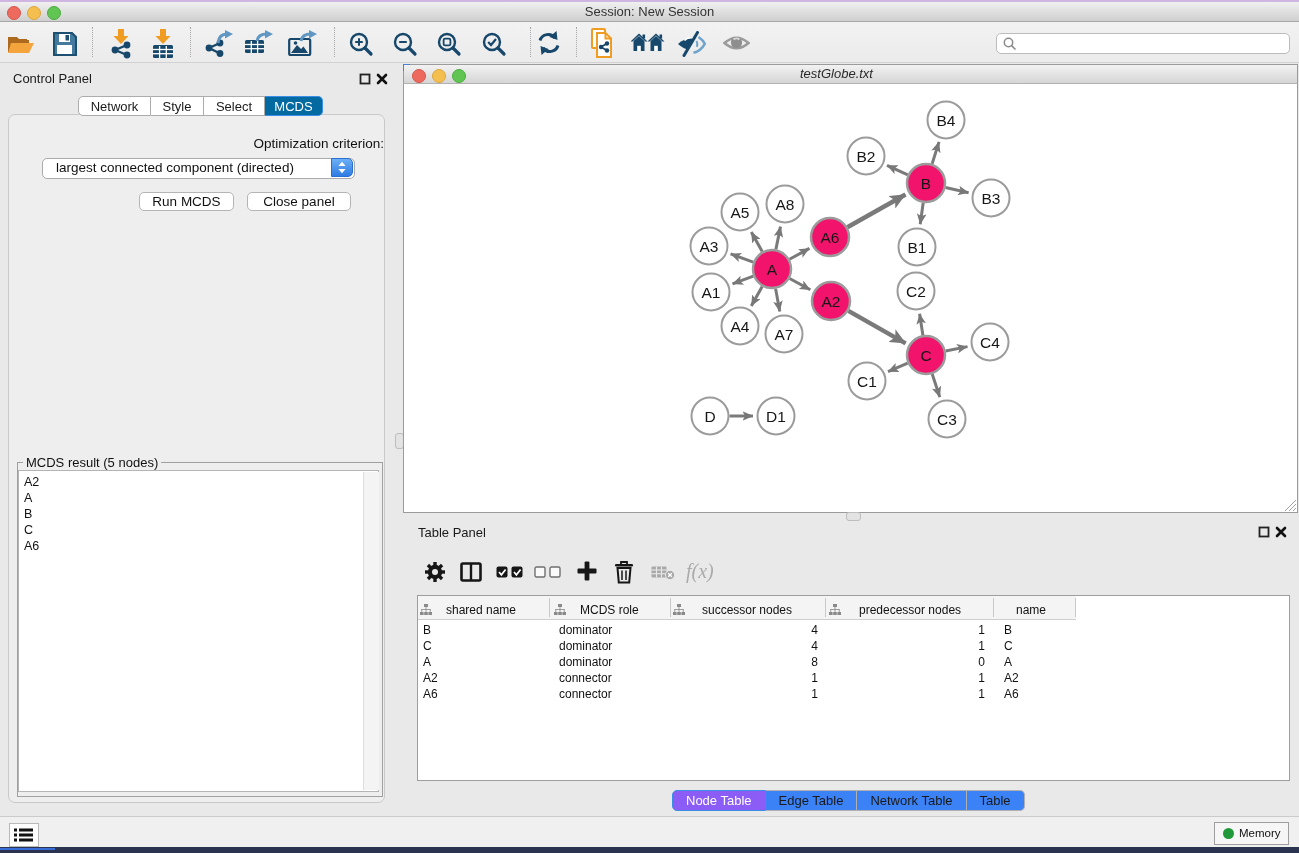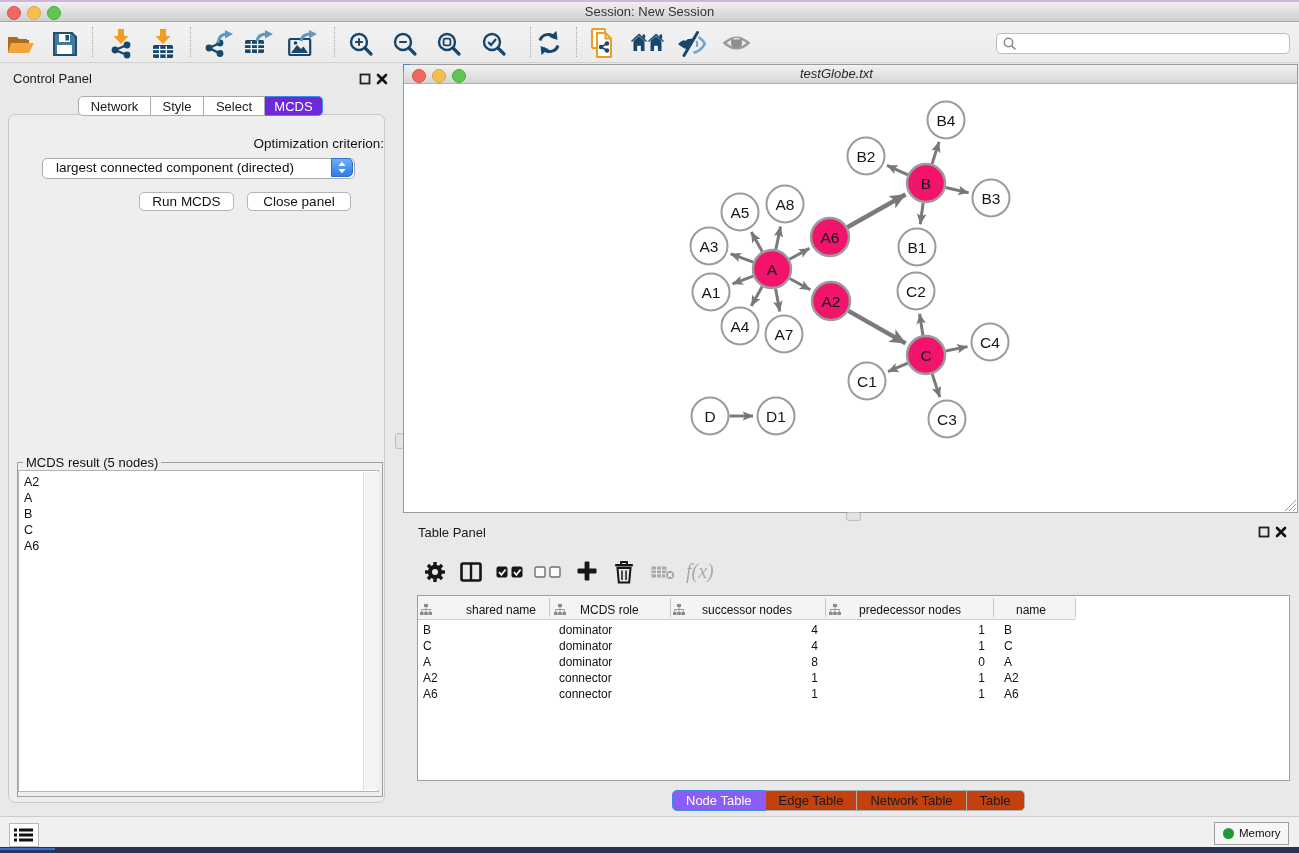--- a/index.html
+++ b/index.html
@@ -11,21 +11,21 @@
 #toolbar{left:0;top:22px;width:1299px;height:40px;background:linear-gradient(#f2f2f2,#ebebeb);border-bottom:1px solid #d2d2d2;}
 .sep{position:absolute;top:27px;height:30px;width:0;border-left:1.5px dotted #a8a8a8;}
 .ico{position:absolute;}
 #search{left:996px;top:33px;width:292px;height:19px;background:#fff;border:1.5px solid #bcbcbc;border-radius:5px;}
 
 #cpTitle{left:13px;top:71px;font-size:13px;color:#1a1a1a;}
 #cpPane{left:8px;top:114px;width:375px;height:687px;background:#eeeeee;border:1px solid #c9c9c9;border-radius:7px;}
 #tabs{left:78px;top:96px;height:22px;display:flex;font-size:13px;color:#1a1a1a;}
 #tabs span{background:#fff;border:1px solid #acacac;border-left:none;line-height:20px;height:20px;text-align:center;box-sizing:border-box;}
 #tabs span.first{border-left:1px solid #acacac;border-radius:5px 0 0 5px;}
-#tabs span.sel{background:#6d28d9;color:#fff;border-color:#3a8ee6;border-radius:0 5px 5px 0;}
+#tabs span.sel{background:#0369a1;color:#fff;border-color:#3a8ee6;border-radius:0 5px 5px 0;}
 #optlab{left:8px;top:136px;width:376px;text-align:right;font-size:13.5px;color:#111;}
 #dd{left:42px;top:158px;width:311px;height:19px;background:#fff;border:1px solid #ababab;border-radius:5px;}
 #ddtext{left:56px;top:160px;font-size:13.5px;color:#111;}
 #ddbtn{left:331px;top:158px;width:22px;height:19px;background:linear-gradient(#6cb0f5,#2f7ce4);border:1px solid #2d6fd0;border-radius:0 5px 5px 0;box-sizing:border-box;}
 .btn{position:absolute;height:19px;background:#fff;border:1px solid #b5b5b5;border-radius:5px;font-size:13.5px;color:#111;text-align:center;line-height:18px;box-sizing:border-box;margin-left:46px;}
 #grp{left:17px;top:462px;width:364px;height:333px;border:1px solid #a0a0a0;}
 #grplab{left:23px;top:455px;background:#eeeeee;padding:0 3px;font-size:13px;color:#111;}
 #mlist{left:18px;top:470px;padding-top:3px;width:361px;height:322px;background:#fff;border:1px solid #b4b4b4;box-sizing:border-box;}
 #mlist div{font-size:12.5px;color:#111;padding-left:5px;height:16px;line-height:16px;}
 #msb{left:363px;top:472px;width:15px;height:318px;background:#f4f4f4;border-left:1px solid #dedede;}
@@ -37,21 +37,21 @@
 #graphwrap{left:404px;top:85px;}
 
 #tpTitle{left:418px;top:525px;font-size:13px;color:#1a1a1a;}
 #tbox{left:417px;top:595px;width:873px;height:186px;background:#fff;border:1px solid #9e9e9e;box-sizing:border-box;}
 #thead{left:418px;top:596px;width:658px;height:24px;background:#f4f4f4;border-bottom:1px solid #cfcfcf;box-sizing:border-box;}
 .hsep{position:absolute;top:598px;height:19px;width:1px;background:#c9c9c9;}
 .hcell{position:absolute;top:603px;font-size:12px;color:#111;}
 .tcell{position:absolute;font-size:12px;color:#111;height:16px;line-height:16px;}
 .tnum{text-align:right;}
 #bttabs{left:672px;top:790px;height:21px;display:flex;font-size:13px;color:#1a1a1a;}
-#bttabs span{background:#c2410c;border:1px solid #b0b0b0;border-left:none;line-height:19px;padding:0 13px;height:19px;}
+#bttabs span{background:#3b82f6;border:1px solid #b0b0b0;border-left:none;line-height:19px;padding:0 13px;height:19px;}
 #bttabs span.sel{background:#8b5cf6;color:#fff;border:1px solid #3a8ee6;border-radius:5px 0 0 5px;}
 #bttabs span.last{border-radius:0 5px 5px 0;}
 
 #status{left:0;top:816px;width:1299px;height:31px;background:#f0f0f0;border-top:1px solid #cbcbcb;box-sizing:border-box;}
 #listbtn{left:9px;top:823px;width:28px;height:22px;background:#fdfdfd;border:1px solid #b9b9b9;}
 #membtn{left:1214px;top:822px;width:75px;height:23px;background:#f6f6f6;border:1px solid #9e9e9e;box-sizing:border-box;}
 #memdot{left:1223px;top:828px;width:11px;height:11px;border-radius:50%;background:#1f9939;}
 #memtxt{left:1239px;top:827px;font-size:11.5px;color:#111;}
 #desk{left:0;top:847px;width:1299px;height:6px;background:#2a3450;}
 .knob{position:absolute;background:#e3e3e3;border:1px solid #bdbdbd;border-radius:3px;}
@@ -448,21 +448,21 @@
     <g fill="#8a8a8a">
       <rect x="4" y="0" width="4" height="3"></rect>
       <rect x="0" y="8" width="3.6" height="3"></rect>
       <rect x="4.2" y="8" width="3.6" height="3"></rect>
       <rect x="8.4" y="8" width="3.6" height="3"></rect>
       <path d="M5.6,3 h0.8 v2 h-0.8 z"></path>
       <path d="M1.4,5 h9.2 v0.8 h-9.2 z"></path>
       <path d="M1.4,5 h0.8 v3 h-0.8 z M5.6,5 h0.8 v3 h-0.8 z M9.8,5 h0.8 v3 h-0.8 z"></path>
     </g>
   </svg>
-<div class="hcell" style="left:446px;margin-left:20px;">shared name</div>
+<div class="hcell" style="left:446px;">shared name</div>
 <div class="hcell" style="left:580px;">MCDS role</div>
 <div class="hcell" style="left:702px;">successor nodes</div>
 <div class="hcell" style="left:859px;">predecessor nodes</div>
 <div class="hcell" style="left:1016px;">name</div>
 <div class="tcell" style="left:423px;top:622px;">B</div>
 <div class="tcell" style="left:559px;top:622px;">dominator</div>
 <div class="tcell tnum" style="left:748px;top:622px;width:70px;">4</div>
 <div class="tcell tnum" style="left:915px;top:622px;width:70px;">1</div>
 <div class="tcell" style="left:1004px;top:622px;">B</div>
 <div class="tcell" style="left:423px;top:638px;">C</div>

